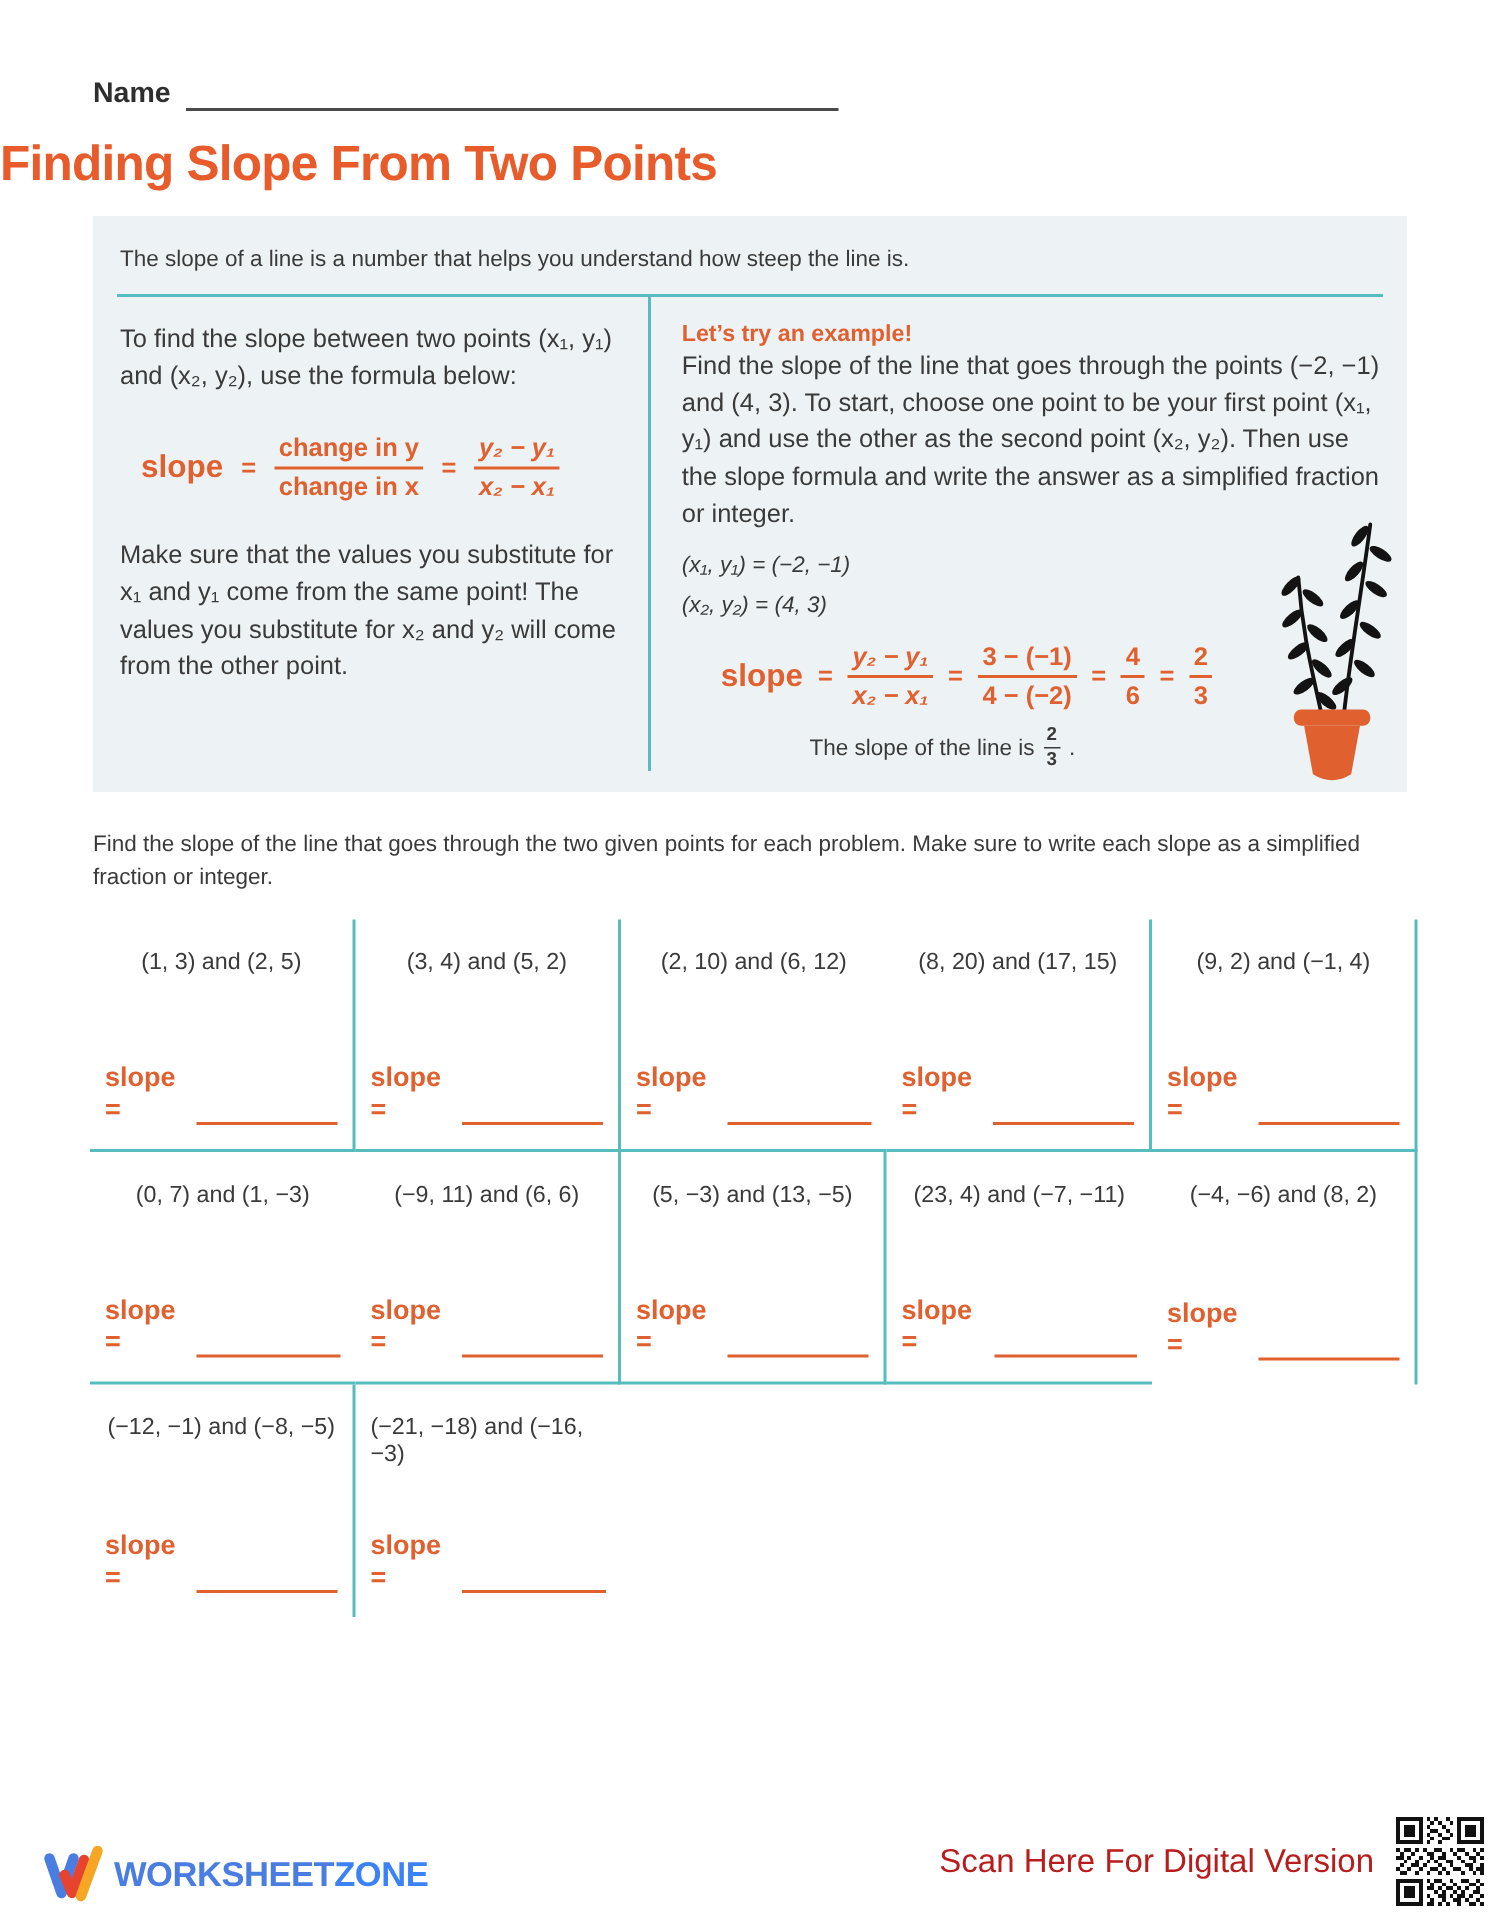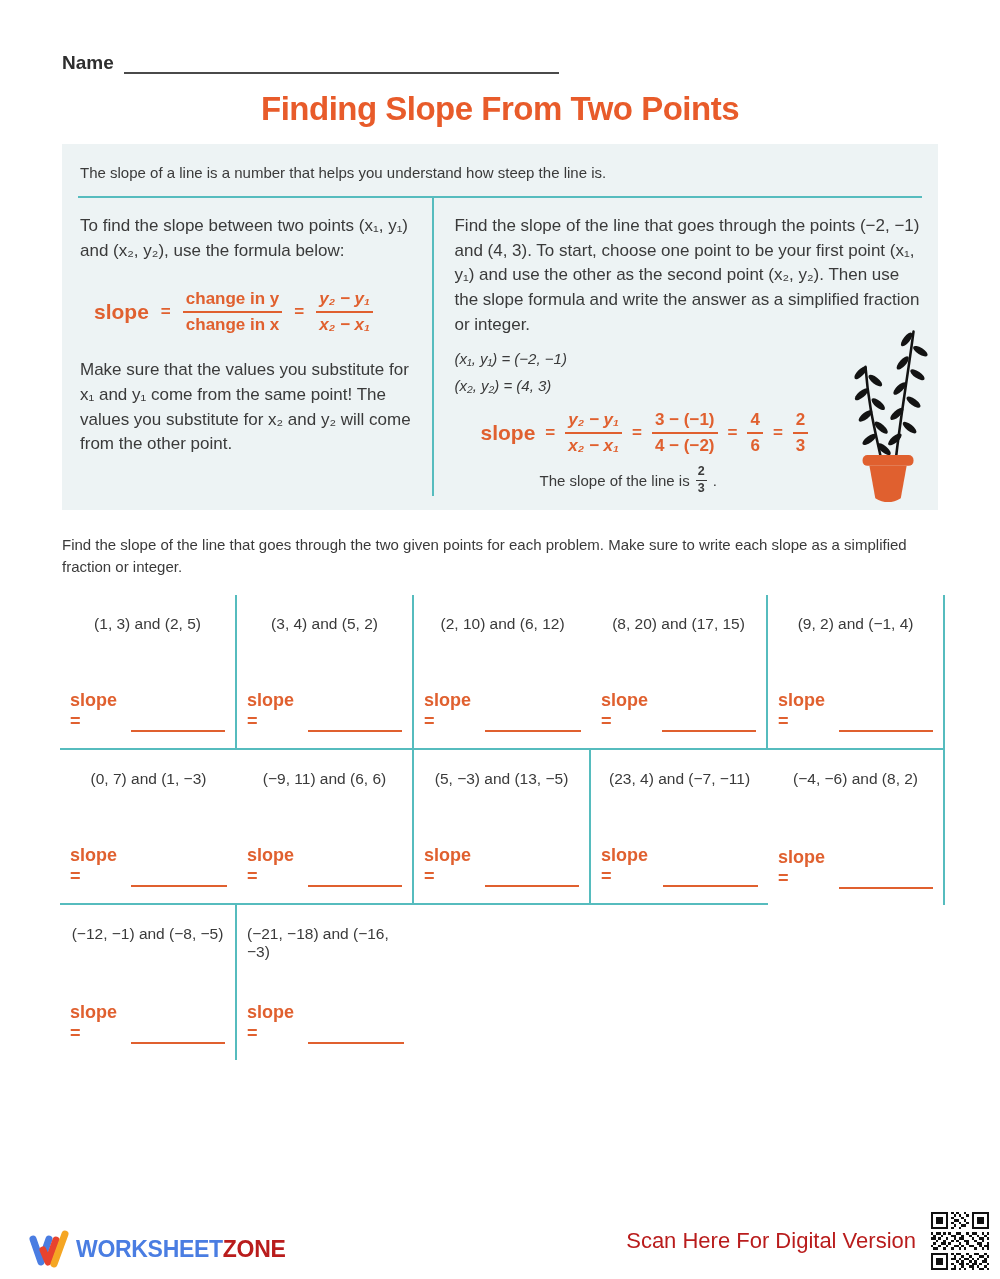--- a/index.html
+++ b/index.html
@@ -12,21 +12,21 @@
   }
   
   .hdr { display:flex; align-items:flex-end; padding:52px 62px 0; gap:30px; }
   .hdr .lbl { font-size:19px; font-weight:600; color:#2e2e2e; white-space:nowrap; }
   .hdr .rule { border-bottom:2px solid #4a4a4a; height:22px; }
   .rule-name { width:435px; }
   .rule-date { width:287px; }
   .hdr .grp { display:flex; align-items:flex-end; gap:10px; }
   .grp-name { margin-right:auto; }
   .page-title {
-    margin-top:16px; text-align:center;
+    margin-top:16px; text-align:left;
     font-size:33px; font-weight:bold; letter-spacing:-0.5px; color:#e85b2a;
   }
   
   .info-box {
     position:relative; margin:16px 62px 0; background:#edf3f4;
     padding:18px 16px 14px; min-height:345px;
   }
   .intro { font-size:15px; line-height:1.4; padding-left:2px; }
   .teal-hr { border:none; border-top:2px solid #56bcbe; margin-top:13px; }
   .cols { display:flex; }
@@ -67,21 +67,21 @@
   .cell.bB { border-bottom:2px solid #56bcbe; }
   .points { font-size:15.5px; color:#3a3a3a; }
   .slope-row { display:flex; align-items:flex-end; gap:4px; }
   .slope-label { color:#e0602f; font-weight:bold; font-size:18px; }
   .slope-blank { display:inline-block; width:104px; border-bottom:2px solid #e0602f; height:16px; }
   
   .footer { position:absolute; left:0; right:0; bottom:0; height:72px; }
   .logo { position:absolute; left:28px; bottom:8px; display:flex; align-items:center; gap:6px; }
   .logo-text { font-size:23px; font-weight:bold; letter-spacing:-0.3px; }
   .logo-worksheet { color:#4a7de2; }
-  .logo-zone { color:#b91c1c; }
+  .logo-zone { color:#3b82f6; }
   .scan-wrap { position:absolute; right:8px; bottom:6px; display:flex; align-items:center; gap:12px; }
   .scan-text { font-size:22px; color:#b91c1c; }
   .qr { width:64px; height:64px; }
 </style>
 </head>
 <body>
 
 <div class="page">
 
   <div class="hdr">
@@ -110,20 +110,21 @@
           <span class="f-eq">=</span>
           <span class="frac vars">
             <span class="num">y₂ − y₁</span>
             <span class="den">x₂ − x₁</span>
           </span>
         </div>
         <p class="note">Make sure that the values you substitute for x₁ and y₁ come from the same point! The values you substitute for x₂ and y₂ will come from the other point.</p>
       </div>
 
       <div class="col-right">
+        <div class="example-heading">Let’s try an example!</div>
         <p>Find the slope of the line that goes through the points (−2, −1) and (4, 3). To start, choose one point to be your first point (x₁, y₁) and use the other as the second point (x₂, y₂). Then use the slope formula and write the answer as a simplified fraction or integer.</p>
         <div class="assign">(x₁, y₁) = (−2, −1)</div>
         <div class="assign">(x₂, y₂) = (4, 3)</div>
 
         <div class="formula worked-formula">
           <span class="f-label">slope</span>
           <span class="f-eq">=</span>
           <span class="frac vars">
             <span class="num">y₂ − y₁</span>
             <span class="den">x₂ − x₁</span>

